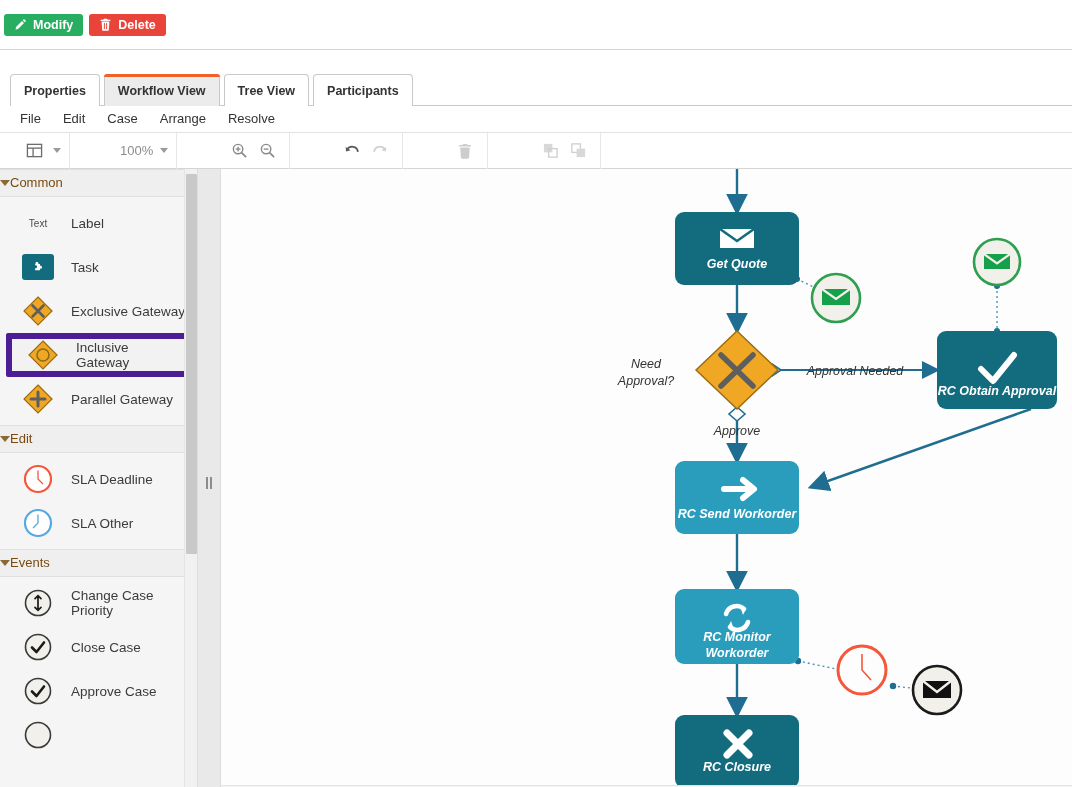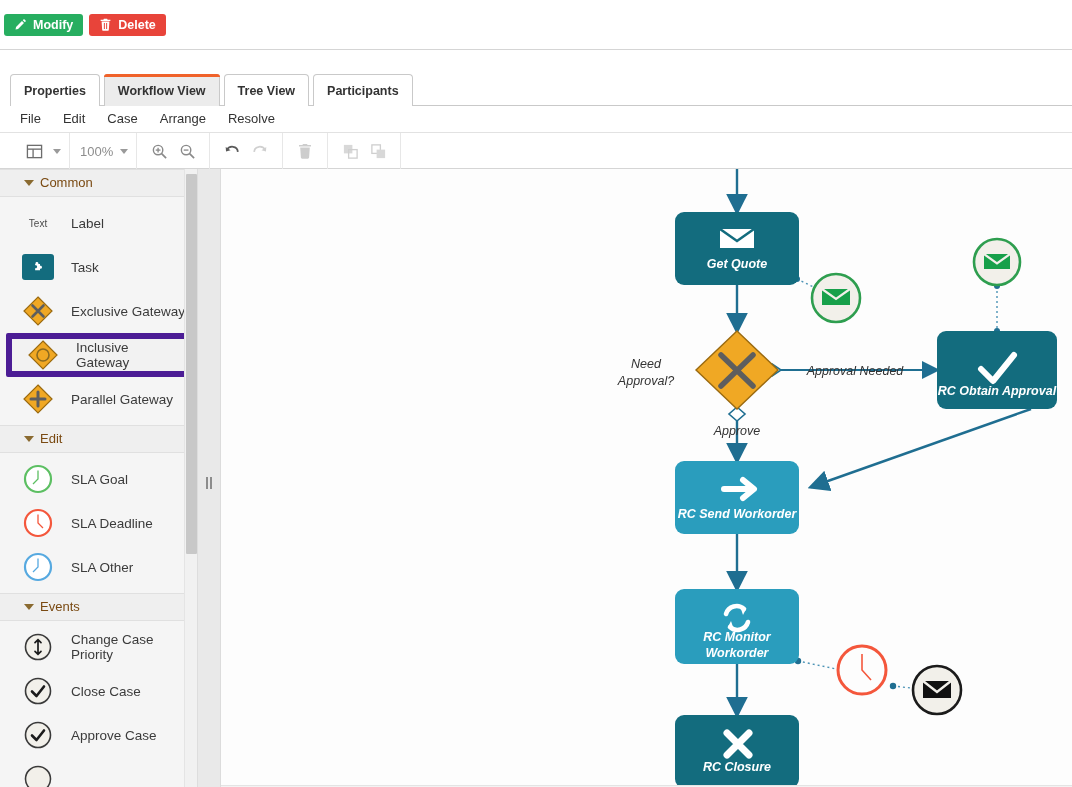--- a/index.html
+++ b/index.html
@@ -43,22 +43,22 @@
   }
   
   #menu-bar{
     height:26px;display:flex;align-items:center;padding-left:16px;gap:0;
     border-bottom:1px solid #e2e2e2;background:#fff;
   }
   .menu-item{padding:0 11px;font-size:13px;color:#333;cursor:pointer;line-height:26px;}
   .menu-item:first-child{padding-left:4px;}
   
   #toolbar{
-    height:36px;display:flex;background:#fff;
-    border-bottom:1px solid #d5d5d5;padding-left:12px;box-sizing:border-box;
+    height:36px;display:flex;align-items:center;background:#fff;
+    border-bottom:1px solid #d5d5d5;padding-left:12px;box-sizing:border-box;gap:40px;
   }
   .tb-group{display:flex;align-items:center;height:36px;padding:0 8px;border-right:1px solid #e7e7e7;}
   .tb-btn{
     display:flex;align-items:center;justify-content:center;
     min-width:28px;height:26px;cursor:pointer;color:#8a8a8a;
   }
   .tb-btn.disabled{color:#d0d0d0;cursor:default;}
   .tb-btn.dark{color:#5a5a5a;}
   .caret{
     width:0;height:0;border-left:4px solid transparent;border-right:4px solid transparent;
@@ -66,23 +66,23 @@
   }
   .zoom-label{font-size:13px;color:#8d8d8d;padding:0 2px;}
   
   #main{display:flex;height:630px;background:#fff;}
   
   #palette{
     width:198px;background:#f5f5f5;border-right:1px solid #ddd;
     position:relative;overflow:hidden;box-sizing:border-box;
   }
   .pal-section-head{
-    height:26px;line-height:26px;padding-left:24px;font-size:13px;color:#7a4a12;
+    height:26px;line-height:26px;padding-left:0;font-size:13px;color:#7a4a12;
     background:#efefef;border-bottom:1px solid #e0e0e0;border-top:1px solid #e0e0e0;
-    display:flex;align-items:center;gap:6px;cursor:pointer;
+    display:flex;align-items:center;cursor:pointer;
   }
   .sec-caret{
     width:0;height:0;border-left:5px solid transparent;border-right:5px solid transparent;
     border-top:6px solid #8a6a30;
   }
   .pal-body{background:#f5f5f5;padding:4px 0;}
   .pal-item{
     display:flex;align-items:center;height:44px;padding-left:14px;gap:16px;
     cursor:pointer;box-sizing:border-box;border:1px solid transparent;
     margin:0 6px 0 6px;border-radius:2px;
@@ -291,29 +291,20 @@
     </div>
 
     <div class="pal-section-head">
       <span class="sec-caret"></span>
       <span>Edit</span>
     </div>
     <div class="pal-body">
       <div class="pal-item">
         <span class="pal-icon">
           <svg width="32" height="32" viewBox="0 0 32 32">
-              <circle cx="16" cy="16" r="13" fill="#fff" stroke="#5cbf62" stroke-width="2.2"></circle>
-              <path d="M16 7.5 V16 L11 21" stroke="#5cbf62" stroke-width="1.3" fill="none"></path>
-            </svg>
-        </span>
-        <span class="pal-label">SLA Goal</span>
-      </div>
-      <div class="pal-item">
-        <span class="pal-icon">
-          <svg width="32" height="32" viewBox="0 0 32 32">
               <circle cx="16" cy="16" r="13" fill="#fff" stroke="#f4573c" stroke-width="2.2"></circle>
               <path d="M16 7.5 V16 L21 21" stroke="#f4573c" stroke-width="1.3" fill="none"></path>
             </svg>
         </span>
         <span class="pal-label">SLA Deadline</span>
       </div>
       <div class="pal-item">
         <span class="pal-icon">
           <svg width="32" height="32" viewBox="0 0 32 32">
               <circle cx="16" cy="16" r="13" fill="#fff" stroke="#56a9e0" stroke-width="2.2"></circle>

